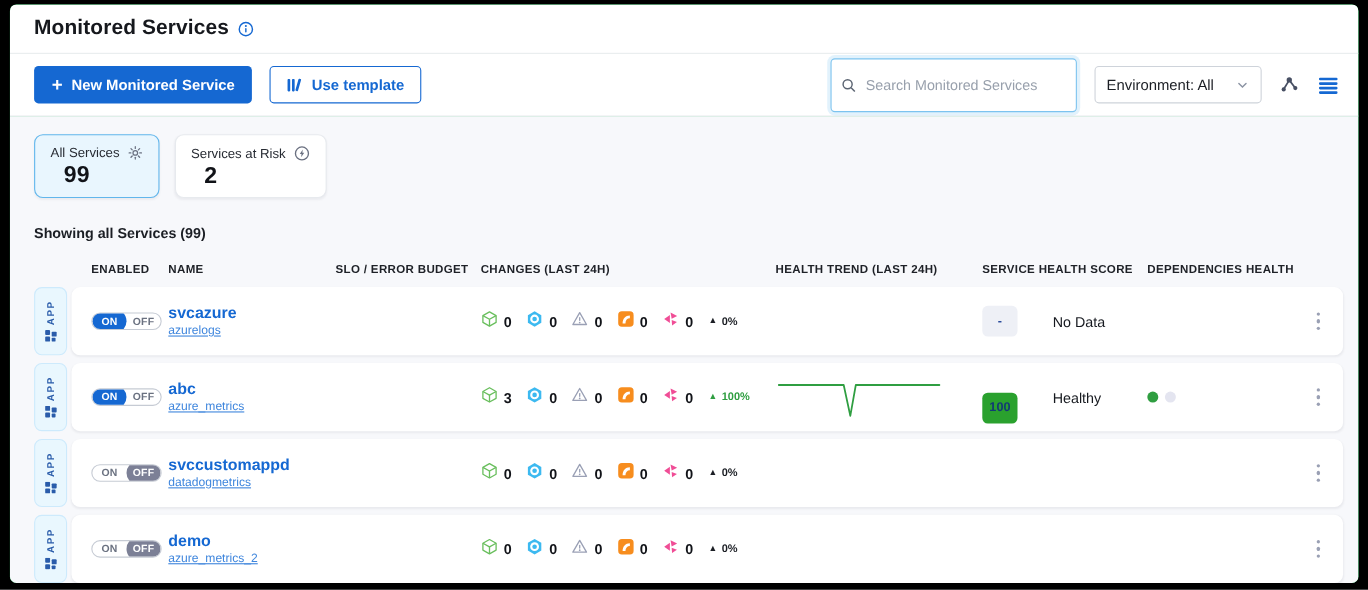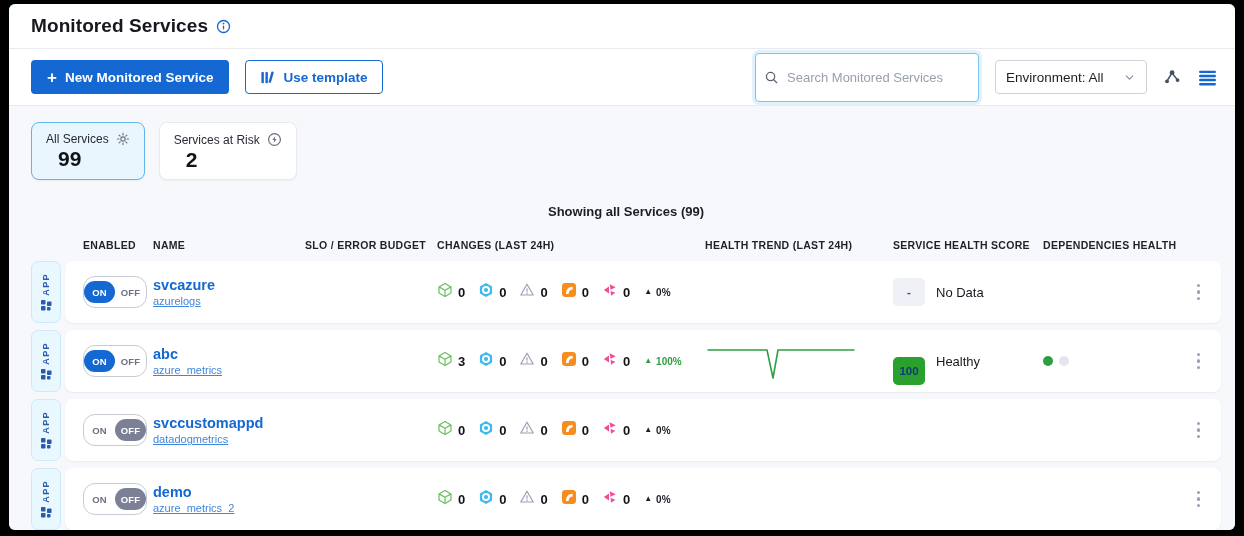--- a/index.html
+++ b/index.html
@@ -27,54 +27,54 @@
   .viewicons .vi{cursor:pointer;display:flex;align-items:center;}
 
   
   .content{flex:1;background:#f7f8fb;padding:16px 14px 18px 22px;overflow:hidden;}
   .cards{display:flex;gap:14px;}
   .scard{min-width:84px;height:58px;border-radius:8px;padding:9px 14px 0 14px;box-sizing:border-box;background:#fff;border:1px solid #e7eaee;box-shadow:0 1px 2px rgba(16,24,40,.05);cursor:pointer;}
   .scard.selected{background:#e9f6fe;border:1.5px solid #61b6ec;}
   .scard-top{display:flex;align-items:center;gap:7px;font-size:12px;color:#272b33;white-space:nowrap;}
   .scard-value{font-size:21px;font-weight:bold;color:#111318;margin-top:1px;line-height:1.1;margin-left:12px;}
 
-  .showing{margin-top:24px;font-size:13px;font-weight:bold;color:#1b1e24;text-align:center;}
+  .showing{margin-top:24px;font-size:13px;font-weight:bold;color:#1b1e24;}
 
   :root{--cols:88px 152px 132px 268px 188px 150px 150px 1fr;}
   .thead{display:grid;grid-template-columns:var(--cols);margin:20px 0 10px 34px;align-items:center;}
   .th{font-size:10.5px;font-weight:bold;color:#1e2127;letter-spacing:.3px;white-space:nowrap;}
   .th:first-child{padding-left:18px;}
 
   .row{display:flex;align-items:stretch;margin-bottom:7px;height:62px;}
   .tab{width:30px;flex:0 0 30px;border-radius:7px;background:#e9f7fe;border:1px solid #cdeafc;display:flex;flex-direction:column;align-items:center;justify-content:center;gap:4px;margin-right:4px;box-sizing:border-box;}
   .tab-text{writing-mode:vertical-rl;transform:rotate(180deg);font-size:9px;font-weight:bold;color:#2a5caa;letter-spacing:1.4px;}
   .rcard{flex:1;background:#fff;border-radius:8px;box-shadow:0 1px 2px rgba(16,24,40,.06);display:grid;grid-template-columns:var(--cols);align-items:center;min-width:0;}
 
   .cell{min-width:0;}
-  .toggle{width:64px;height:32px;background:#fff;border:1px solid #c6cbd4;border-radius:12px;display:flex;align-items:center;margin-left:18px;font-size:9.5px;font-weight:bold;box-sizing:border-box;cursor:pointer;overflow:hidden;}
+  .toggle{width:64px;height:16px;background:#fff;border:1px solid #c6cbd4;border-radius:12px;display:flex;align-items:center;margin-left:18px;font-size:9.5px;font-weight:bold;box-sizing:border-box;cursor:pointer;overflow:hidden;}
   .toggle .seg{flex:1;height:22px;display:flex;align-items:center;justify-content:center;border-radius:11px;color:#6a7180;letter-spacing:.2px;}
   .toggle.is-on .seg.on{background:#1568d2;color:#fff;}
   .toggle.is-off .seg.off{background:#7c8096;color:#fff;}
 
   .svc-name{font-size:14.5px;font-weight:bold;color:#1568d2;display:block;line-height:1.2;cursor:pointer;text-decoration:none;}
   .svc-sub{font-size:11px;color:#3f86dd;display:block;margin-top:1px;text-decoration:underline;}
 
   .cell-changes{display:flex;align-items:center;gap:13px;}
   .chg{display:flex;align-items:center;gap:5px;}
   .chg b{font-size:13px;color:#111318;}
   .delta{display:flex;align-items:center;gap:4px;font-size:10px;font-weight:bold;color:#1b1e24;margin-left:1px;white-space:nowrap;}
   .delta .tri{font-size:8px;line-height:1;}
   .delta.up-green{color:#2f9e41;}
 
   .cell-trend svg{display:block;}
   .score{display:flex;align-items:center;gap:11px;}
   .badge{width:32px;height:28px;border-radius:5px;display:flex;align-items:center;justify-content:center;font-size:11.5px;font-weight:bold;}
   .badge.no-data{background:#eef0f6;color:#2a4b9b;}
   .badge.healthy{background:#2aa12e;color:#123a75;margin-top:20px;}
-  .score-label{font-size:13px;color:#16191f;}
+  .score-label{font-size:13px;color:#16191f;margin-left:21px;}
 
   .deps{display:flex;gap:6px;align-items:center;}
   .dot{width:10px;height:10px;border-radius:50%;}
   .dot.healthy{background:#2f9e41;}
   .dot.no-data{background:#e4e5f0;}
 
   .cell-actions{display:flex;justify-content:flex-end;padding-right:16px;}
   .kebab{display:flex;flex-direction:column;gap:3px;padding:5px;cursor:pointer;}
   .kebab span{width:3.5px;height:3.5px;border-radius:50%;background:#9aa0b4;}
 </style>

